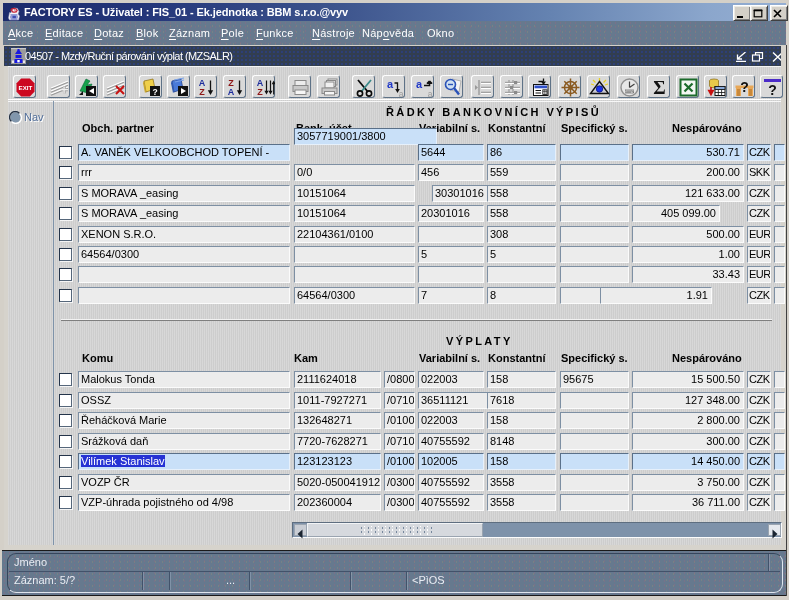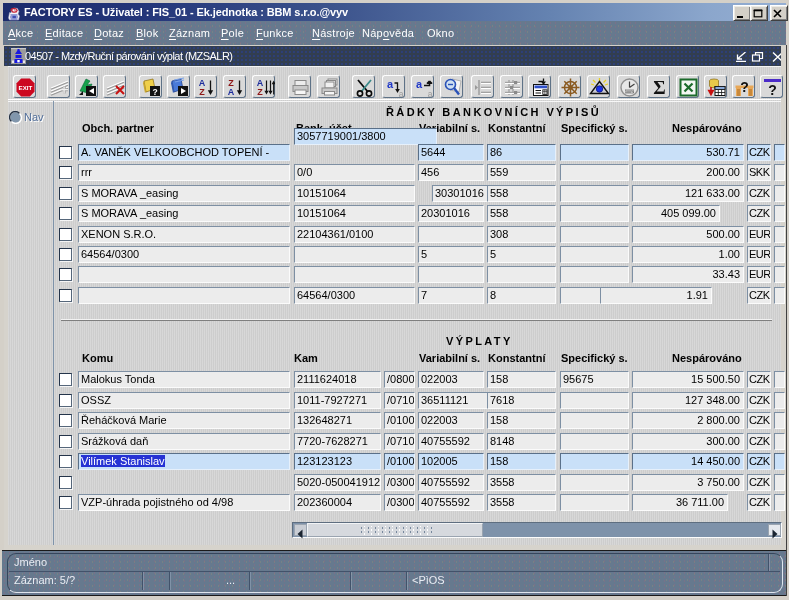--- a/index.html
+++ b/index.html
@@ -507,36 +507,37 @@
   <div class="f hl" style="left:78px;top:453px;width:212px"><span style="background:#2532d4;color:#fff">Vilímek Stanislav</span></div>
   <div class="f hl" style="left:294px;top:453px;width:87px">123123123</div>
   <div class="f hl" style="left:384px;top:453px;width:31px">/0100</div>
   <div class="f hl" style="left:418px;top:453px;width:66px">102005</div>
   <div class="f hl" style="left:487px;top:453px;width:69px">158</div>
   <div class="f hl" style="left:560px;top:453px;width:69px"></div>
   <div class="f hl num" style="left:632px;top:453px;width:112px">14 450.00</div>
   <div class="f hl cur" style="left:747px;top:453px;width:24px">CZK</div>
   <div class="f hl" style="left:774px;top:453px;width:11px"></div>
   <div class="cb" style="left:59px;top:476px"></div>
+  <div class="f" style="left:78px;top:474px;width:212px">VOZP ČR</div>
   <div class="f" style="left:294px;top:474px;width:87px">5020-0500419123</div>
   <div class="f" style="left:384px;top:474px;width:31px">/0300</div>
   <div class="f" style="left:418px;top:474px;width:66px">40755592</div>
   <div class="f" style="left:487px;top:474px;width:69px">3558</div>
   <div class="f" style="left:560px;top:474px;width:69px"></div>
   <div class="f num" style="left:632px;top:474px;width:112px">3 750.00</div>
   <div class="f cur" style="left:747px;top:474px;width:24px">CZK</div>
   <div class="f" style="left:774px;top:474px;width:11px"></div>
   <div class="cb" style="left:59px;top:496px"></div>
   <div class="f" style="left:78px;top:494px;width:212px">VZP-úhrada pojistného od 4/98</div>
   <div class="f" style="left:294px;top:494px;width:87px">202360004</div>
   <div class="f" style="left:384px;top:494px;width:31px">/0300</div>
   <div class="f" style="left:418px;top:494px;width:66px">40755592</div>
   <div class="f" style="left:487px;top:494px;width:69px">3558</div>
   <div class="f" style="left:560px;top:494px;width:69px"></div>
-  <div class="f num" style="left:632px;top:494px;width:96px">36 711.00</div>
+  <div class="f num" style="left:632px;top:494px;width:112px">36 711.00</div>
   <div class="f cur" style="left:747px;top:494px;width:24px">CZK</div>
   <div class="f" style="left:774px;top:494px;width:11px"></div>
 
   <div class="abs" style="left:292px;top:522px;width:490px;height:16px;background:#7e92aa;border:1px solid;border-color:#5e6e80 #fcfcfc #fcfcfc #5e6e80;box-sizing:border-box;">
     <div class="abs" style="left:1px;top:1px;width:13px;height:12px;background:#c9cdd4;border:1px solid #9aa4b0;box-sizing:border-box;">
       <svg width="11" height="10" viewBox="0 0 11 10">
           <path d="M7.5 0.5 L2.5 5 L7.5 9.5 Z" fill="#1a2430"></path>
         </svg>
     </div>
     <div class="abs" style="left:14px;top:0px;width:176px;height:14px;background:#d6d9de;border:1px solid;border-color:#f2f4f6 #9aa4b0 #9aa4b0 #f2f4f6;box-sizing:border-box;">

